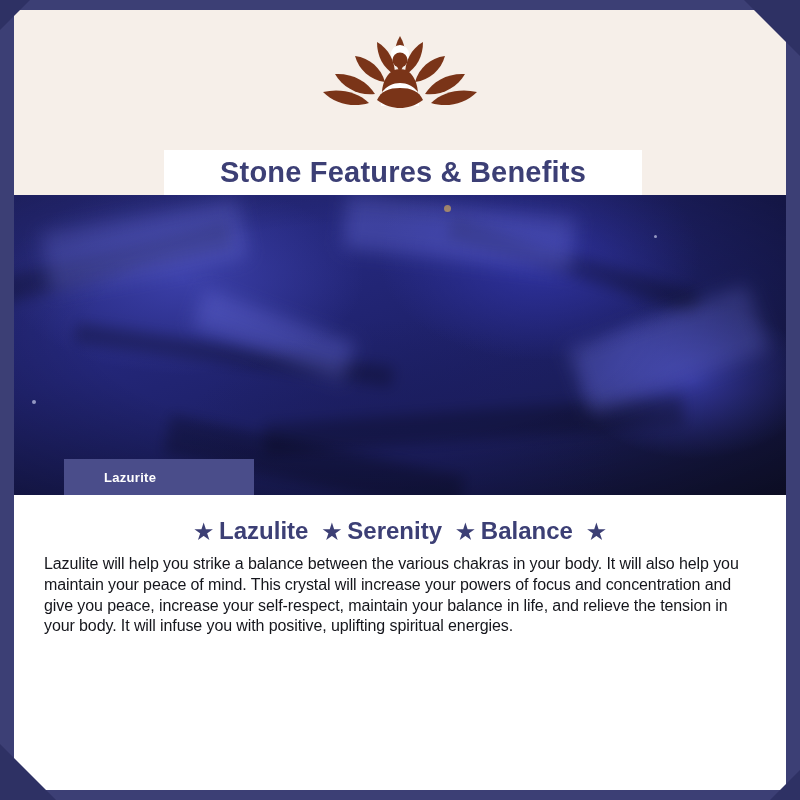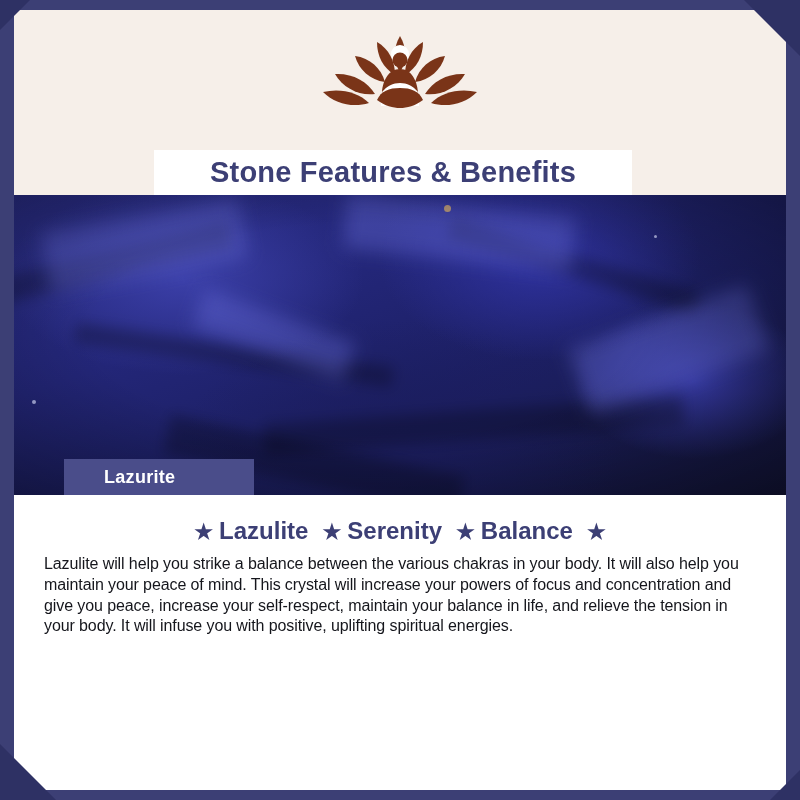--- a/index.html
+++ b/index.html
@@ -69,21 +69,21 @@
   .brand-name {
     margin-top: 20px;
     font-size: 15px;
     letter-spacing: 3.2px;
     color: #6e2d17;
     font-weight: normal;
     font-family: "Liberation Serif", serif;
   }
   .title-bar {
     position: absolute;
-    left: 140px;
+    left: 150px;
     bottom: 0px;
     width: 478px;
     height: 45px;
     background: #ffffff;
     display: flex;
     align-items: center;
     justify-content: center;
     z-index: 4;
   }
   .title-bar h1 {
@@ -129,21 +129,21 @@
     width: 190px;
     height: 36px;
     background: #4a4d8a;
     display: flex;
     align-items: center;
     padding-left: 40px;
     z-index: 3;
   }
   .stone-label span {
     color: #ffffff;
-    font-size: 18px;
+    font-size: 13px;
     font-weight: bold;
     letter-spacing: .3px;
   }
 
   
   .content {
     flex: 1;
     background: #ffffff;
     padding: 22px 30px 0 30px;
   }

